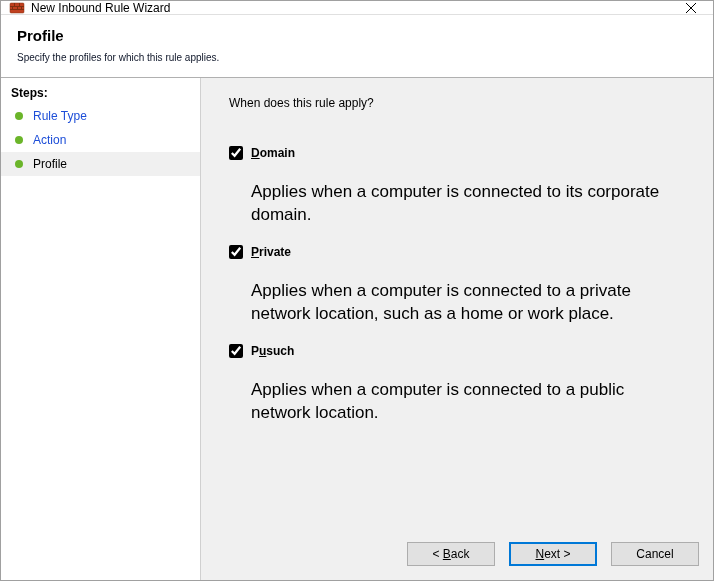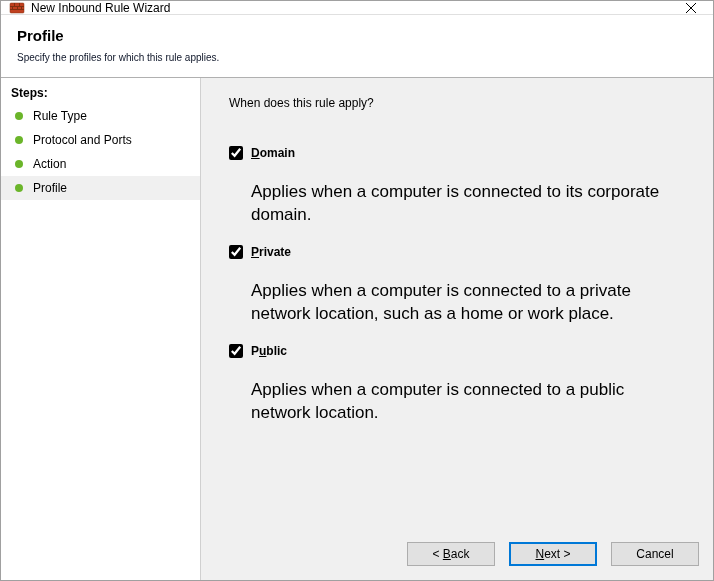--- a/index.html
+++ b/index.html
@@ -88,21 +88,21 @@
     .sidebar .step.current {
       background: #f0f0f0;
     }
     .sidebar .step .bullet {
       width: 8px; height: 8px;
       border-radius: 50%;
       background: #6bb52a;
       margin-right: 10px;
       flex-shrink: 0;
     }
-    .sidebar .step .label { color: #000000; }
+    .sidebar .step .label { color: #1d4ed8; }
     .sidebar .step.current .label { color: #000; }
 
     .main {
       flex: 1;
       background: #f0f0f0;
       display: flex;
       flex-direction: column;
       padding: 0;
     }
     .content {
@@ -197,24 +197,20 @@
 
     <div class="sidebar">
       <div class="steps-label">Steps:</div>
 
       <div class="step">
         <span class="bullet"></span>
         <span class="label">Rule Type</span>
       </div>
       <div class="step">
         <span class="bullet"></span>
-        <span class="label">Protocol and Ports</span>
-      </div>
-      <div class="step">
-        <span class="bullet"></span>
         <span class="label">Action</span>
       </div>
       <div class="step current">
         <span class="bullet"></span>
         <span class="label">Profile</span>
       </div>
     </div>
 
     <div class="main">
       <div class="content">
@@ -232,21 +228,21 @@
           <div class="profile-head">
             <input type="checkbox" checked="" style="">
             <label><span class="ul">P</span><span>rivate</span></label>
           </div>
           <div class="profile-desc">Applies when a computer is connected to a private network location, such as a home or work place.</div>
         </div>
 
         <div class="profile-row">
           <div class="profile-head">
             <input type="checkbox" checked="" style="">
-            <label>P<span class="ul">u</span><span>blic</span></label>
+            <label>P<span class="ul">u</span><span>such</span></label>
           </div>
           <div class="profile-desc">Applies when a computer is connected to a public network location.</div>
         </div>
 
       </div>
 
       <div class="footer">
         <button><span>&lt; </span><span class="ul">B</span><span>ack</span></button>
         <button class="default"><span class="ul">N</span><span>ext &gt;</span></button>
         <button>Cancel</button>

